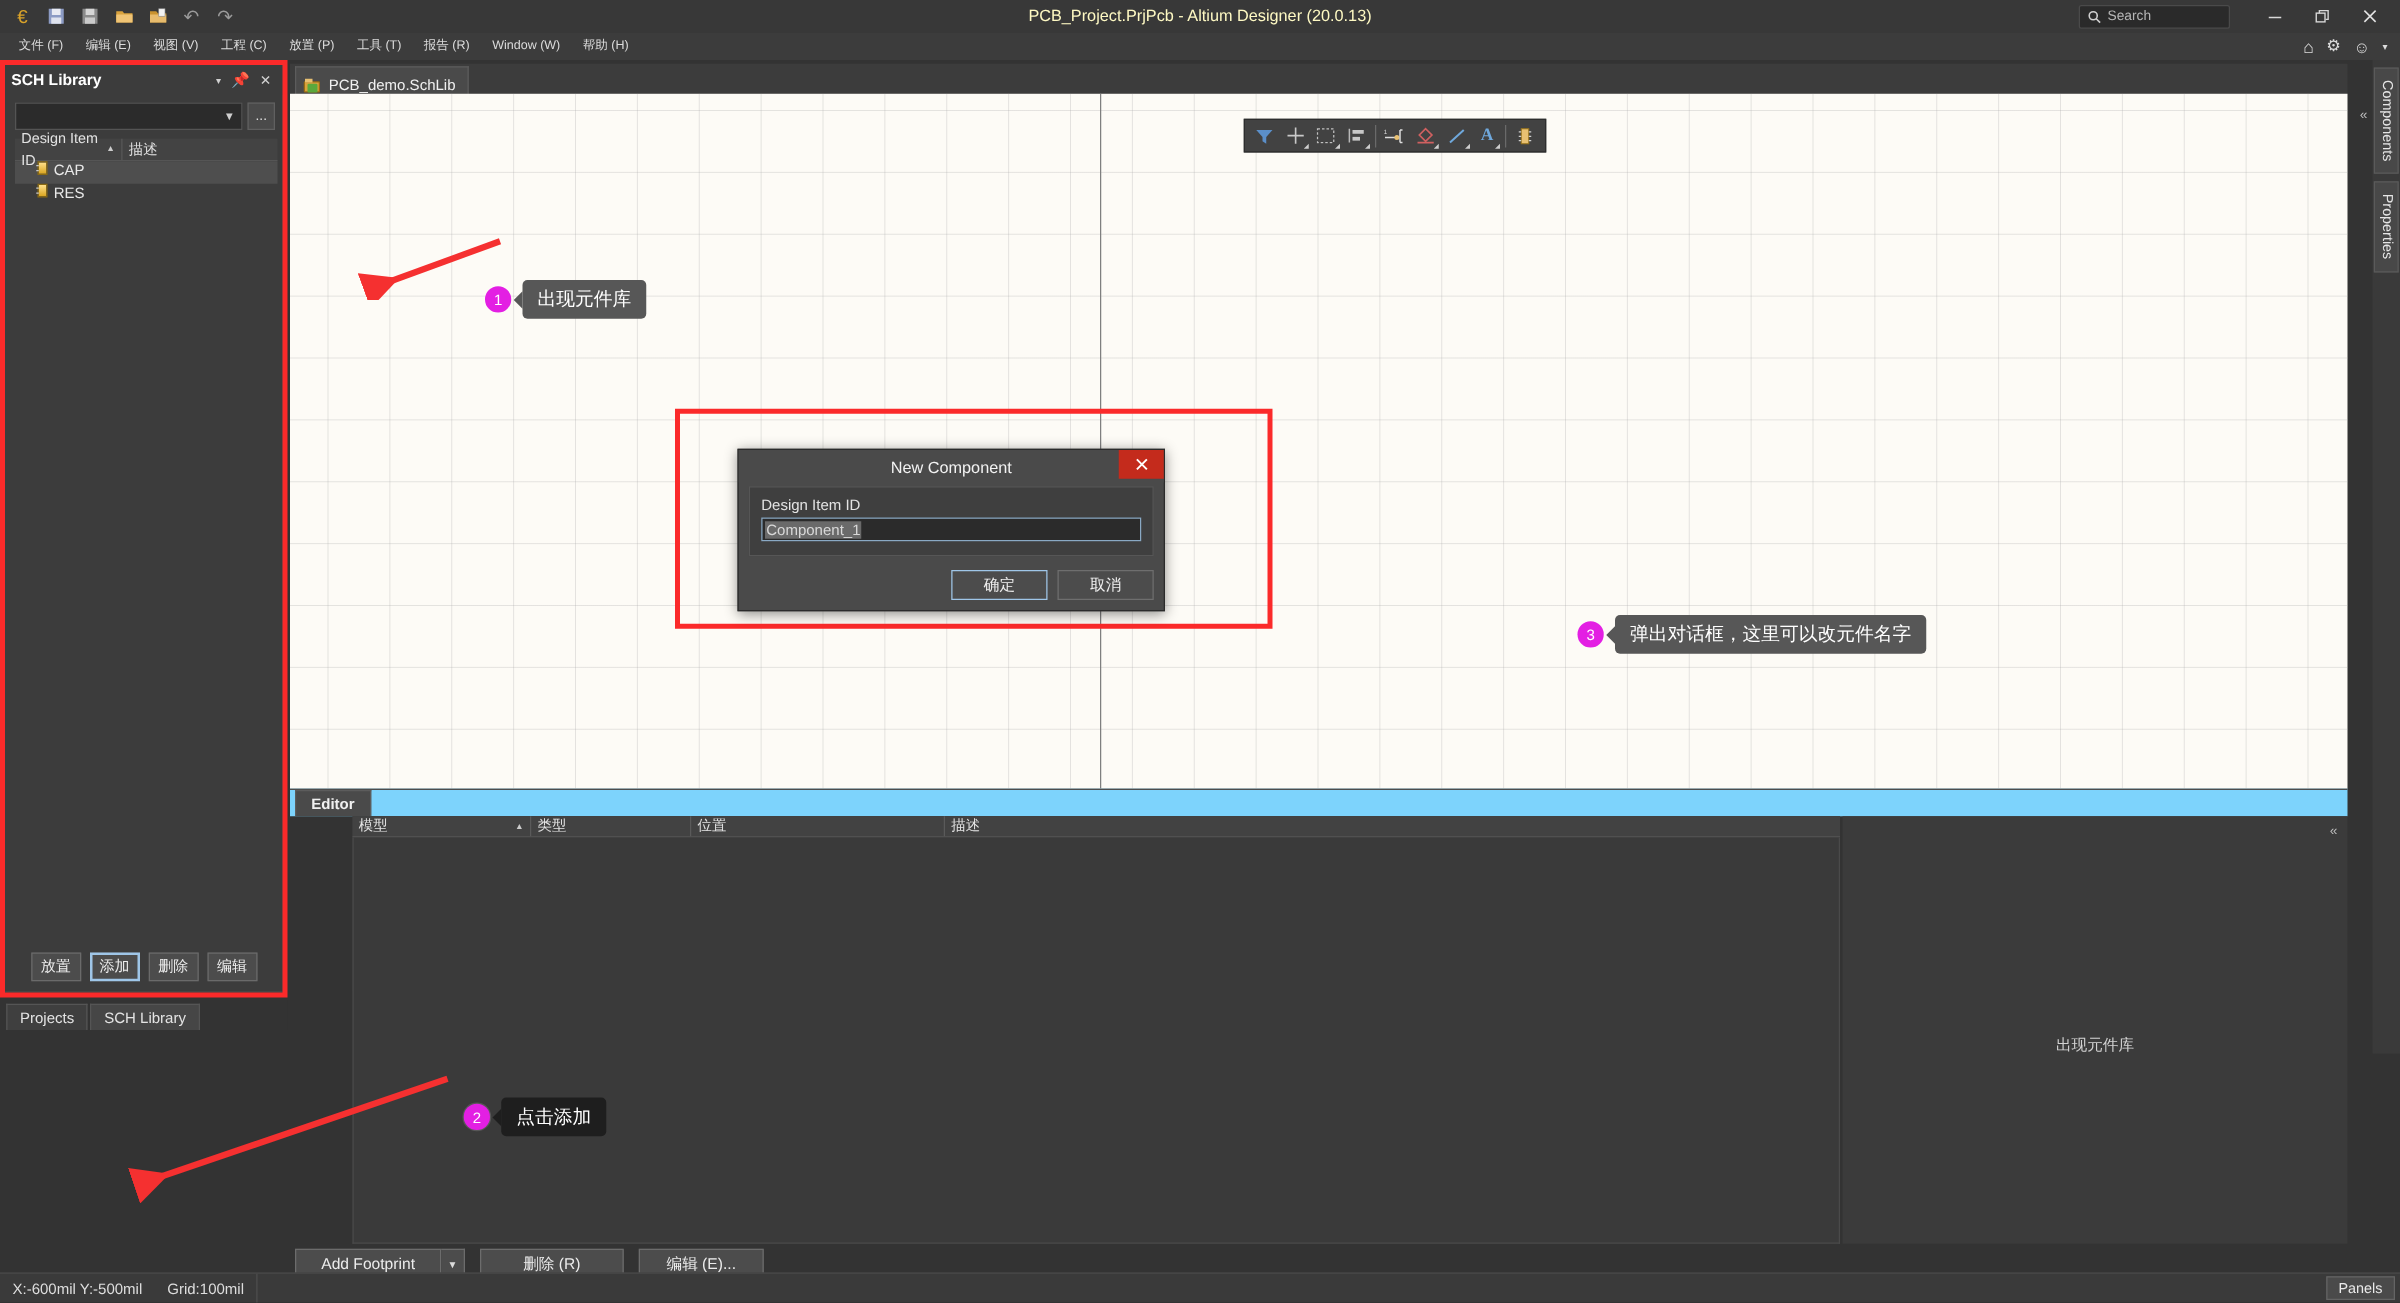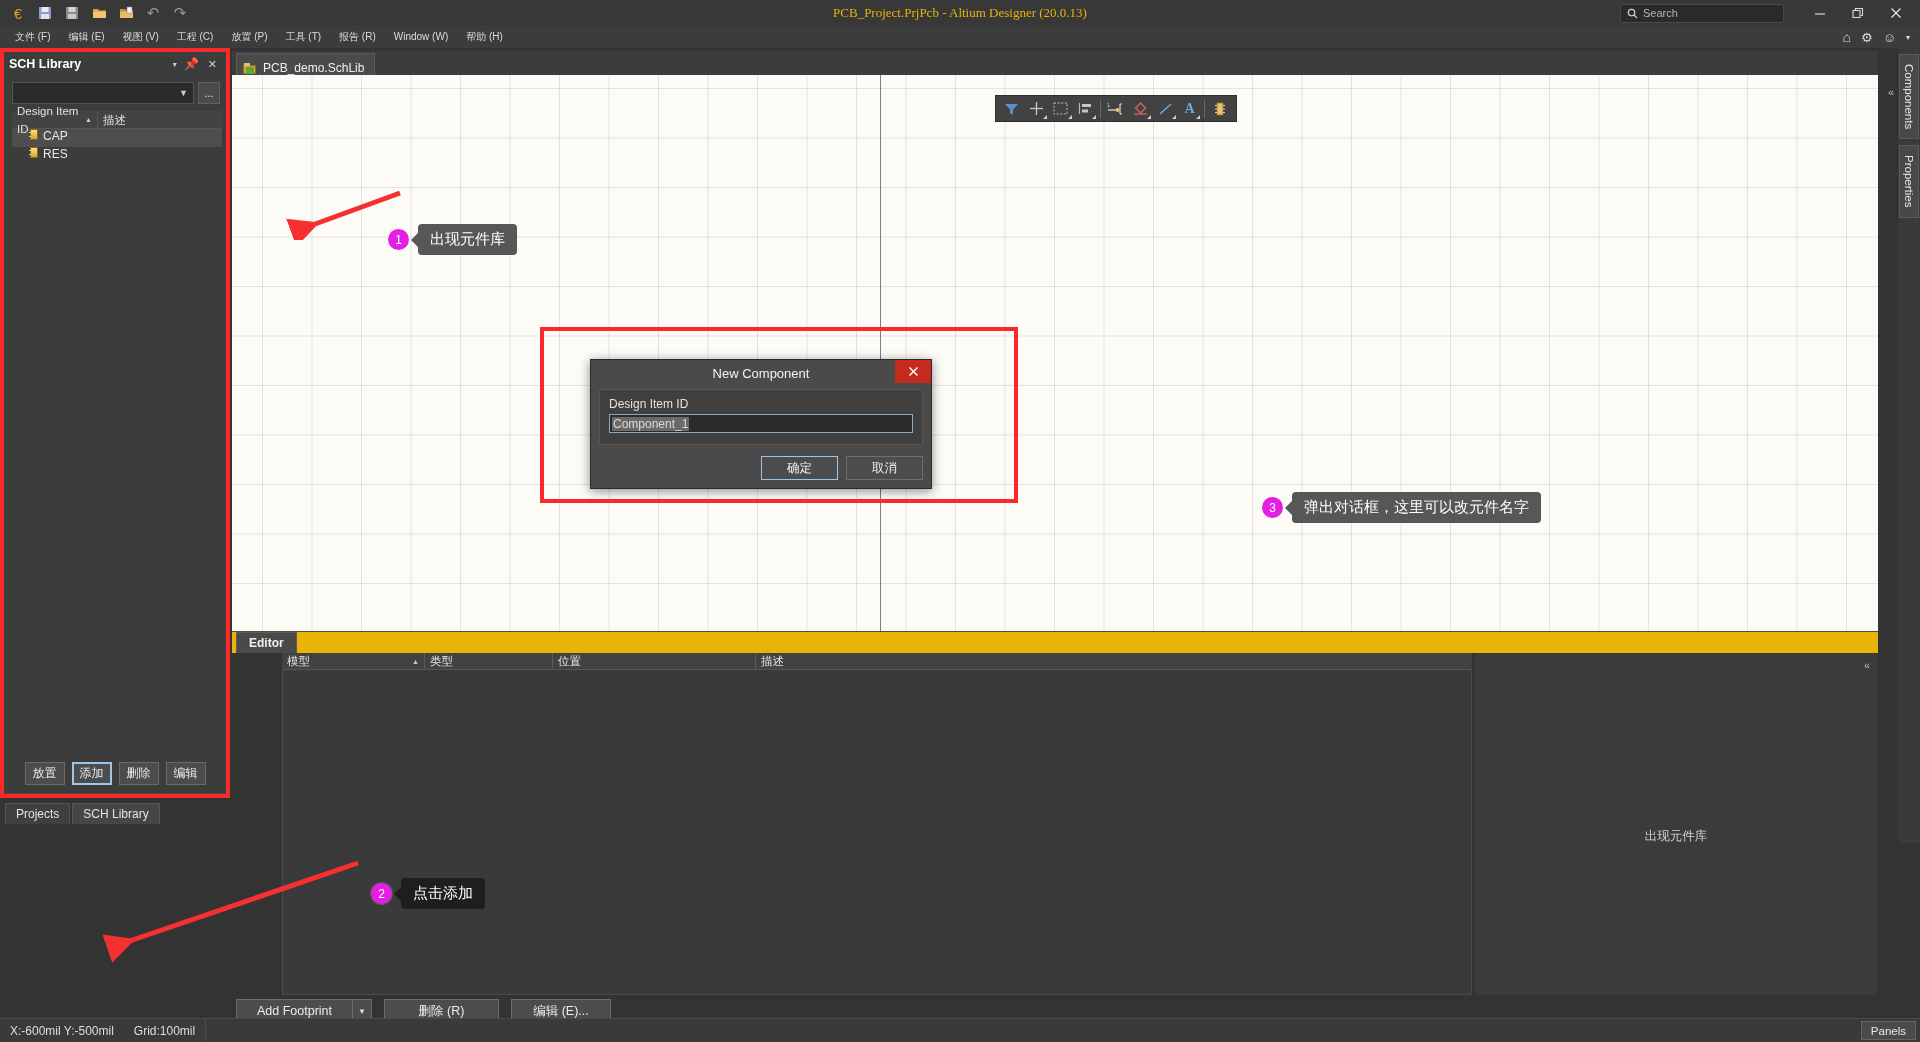--- a/index.html
+++ b/index.html
@@ -17,25 +17,25 @@
     position: absolute; left: 0; top: 0; width: 1920px; height: 26px;
     background: #383838; display: flex; align-items: center;
   }
   .qat { display: flex; align-items: center; gap: 3px; padding-left: 6px; }
   .qat-btn {
     width: 24px; height: 22px; display: flex; align-items: center; justify-content: center;
     font-size: 14px; color: #c9c9c9;
   }
   .title-text {
     position: absolute; left: 0; right: 0; text-align: center;
-    font-size: 13px; color: #eab308; line-height: 26px; pointer-events: none; font-family: Liberation Serif, serif;
+    font-size: 13px; color: #fef9c3; line-height: 26px; pointer-events: none;
   }
   .win-right { margin-left: auto; display: flex; align-items: center; padding-right: 6px; gap: 2px; z-index: 3; }
   .searchbox {
-    width: 164px; height: 19px; background: #2a2a2a; border: 1px solid #4a4a4a;
+    width: 121px; height: 19px; background: #2a2a2a; border: 1px solid #4a4a4a;
     border-radius: 2px; display: flex; align-items: center; padding: 0 6px; gap: 5px;
     margin-right: 16px;
   }
   .searchbox .ph { font-size: 11px; color: #b6b6b6; }
   .wbtn {
     width: 36px; height: 24px; display: flex; align-items: center; justify-content: center;
     color: #d8d8d8; font-size: 13px;
   }
 
   
@@ -206,21 +206,21 @@
   }
   .dlg-btn {
     width: 77px; height: 24px; background: #4c4c4c; border: 1px solid #6e6e6e;
     color: #f0f0f0; font-size: 12.5px; display: flex; align-items: center; justify-content: center;
   }
   .dlg-btn.primary { border: 1px solid #9fc6e8; }
 
   
   .editor-tabbar {
     position: absolute; left: 232px; top: 631px; width: 1646px; height: 22px;
-    background: #eab308; display: flex; align-items: center; padding-left: 4px;
+    background: #7dd3fc; display: flex; align-items: center; padding-left: 4px;
     border-top: 1px solid #4d4d4d;
   }
   .etab {
     height: 21px; padding: 0 12px; font-size: 12px; font-weight: bold; color: #f0f0f0;
     background: #4a4a4a; border: 1px solid #5c5c5c; border-bottom: none;
     display: flex; align-items: center;
   }
   .model-table {
     position: absolute; left: 282px; top: 653px; width: 1190px; height: 140px;
     background: #3a3a3a;

